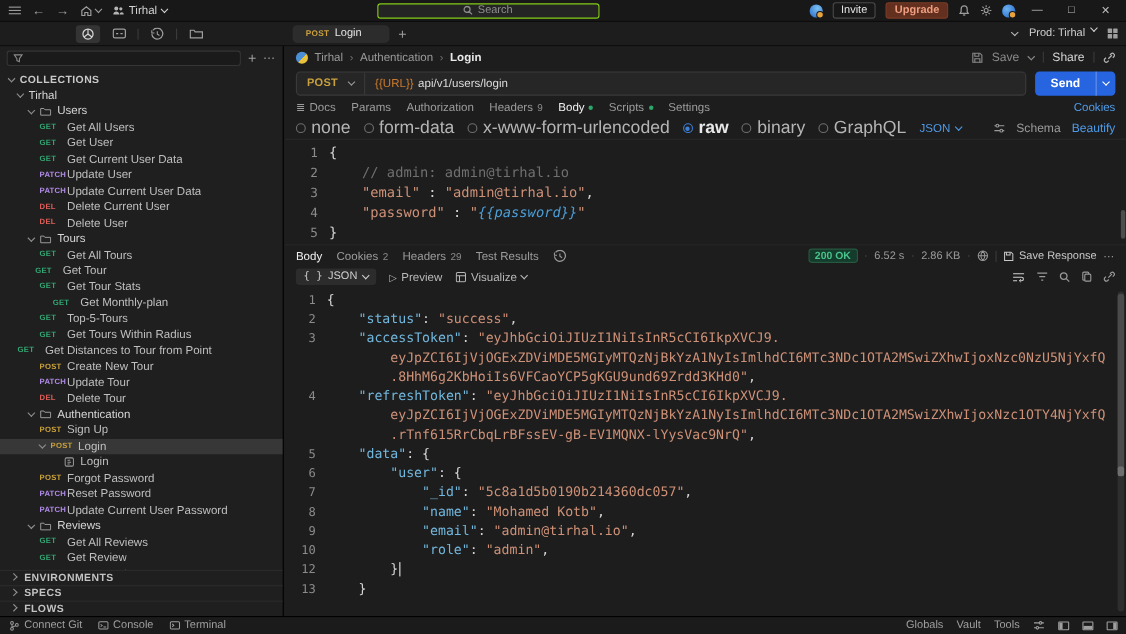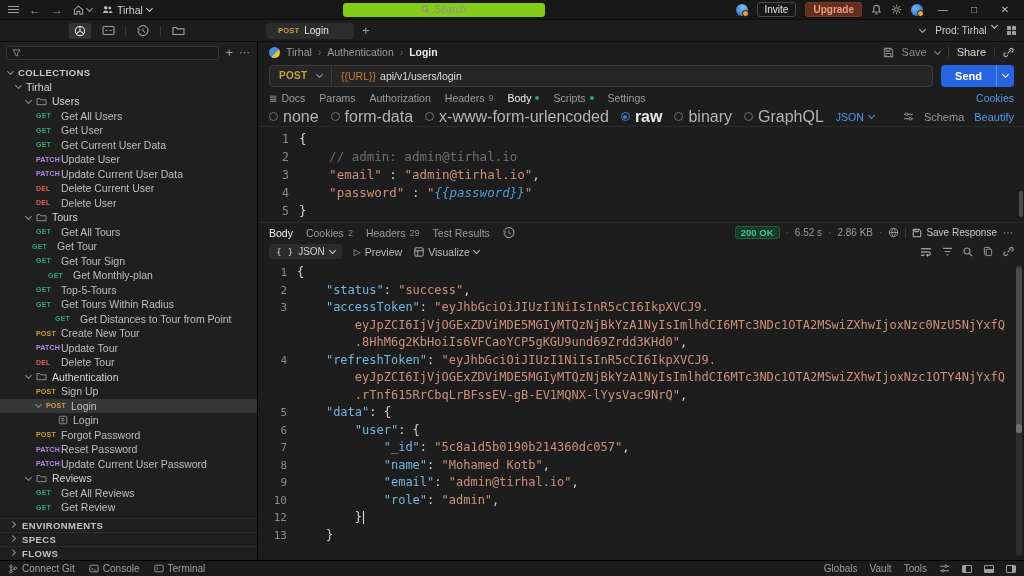--- a/index.html
+++ b/index.html
@@ -11,21 +11,21 @@
   .chev{display:inline-block;width:5px;height:5px;border-right:1.2px solid currentColor;border-bottom:1.2px solid currentColor;transform:rotate(45deg);margin-top:-2px}
   .chev.r{transform:rotate(-45deg)}
 
   
   .titlebar{height:20px;background:#181818;display:flex;align-items:center;padding:0 8px;gap:10px;border-bottom:1px solid #0c0c0c}
   .titlebar .ic{color:#9d9d9d;display:inline-flex;align-items:center;gap:3px;cursor:default}
   .burger{width:11px;height:7px;border-top:1.4px solid #9d9d9d;border-bottom:1.4px solid #9d9d9d;position:relative}
   .burger:after{content:"";position:absolute;left:0;right:0;top:2.2px;border-top:1.4px solid #9d9d9d}
   .arrow{font-size:12px;color:#9d9d9d;line-height:1}
   .ws{display:flex;align-items:center;gap:4px;color:#d2d2d2;font-size:10.5px}
-  .searchbox{width:202px;height:14px;background:#242424;border:7px solid #84cc16;border-radius:3px;margin-left:auto;margin-right:auto;display:flex;align-items:center;justify-content:center;gap:4px;color:#8e8e8e;font-size:10px}
+  .searchbox{width:202px;height:14px;background:#242424;border:1px solid #84cc16;border-radius:3px;margin-left:auto;margin-right:auto;display:flex;align-items:center;justify-content:center;gap:4px;color:#8e8e8e;font-size:10px}
   .tb-right{display:flex;align-items:center;gap:9px}
   .pill-btn{border:1px solid #4a4a4a;border-radius:3px;padding:1px 7px;font-size:10px;color:#e3e3e3;background:transparent}
   .upgrade{background:#63301f;border:1px solid #7a3b26;border-radius:3px;padding:1px 7px;font-size:10px;color:#ee9d7f;font-weight:bold}
   .avatar{width:12px;height:12px;border-radius:50%;background:radial-gradient(circle at 35% 35%,#6db1f0,#1f62c9);position:relative}
   .avatar:after{content:"";position:absolute;right:-1px;bottom:-1px;width:5px;height:5px;border-radius:50%;background:#e8a33d;border:1px solid #181818}
   .winbtn{color:#bdbdbd;font-size:10px;width:22px;text-align:center}
 
   
   .toprow{height:22px;background:#1d1d1d;border-bottom:1px solid #0e0e0e;display:flex;align-items:center}
   .side-icons{width:258px;display:flex;align-items:center;justify-content:center;gap:6px}
@@ -304,35 +304,35 @@
       <div class="trow" style="padding-left: 36px;">
         <span class="meth m-get">GET</span>
         <span class="lbl">Get All Tours</span>
       </div>
       <div class="trow" style="padding-left: 32px;">
         <span class="meth m-get">GET</span>
         <span class="lbl">Get Tour</span>
       </div>
       <div class="trow" style="padding-left: 36px;">
         <span class="meth m-get">GET</span>
-        <span class="lbl">Get Tour Sign</span>
+        <span class="lbl">Get Tour Stats</span>
       </div>
       <div class="trow" style="padding-left: 48px;">
         <span class="meth m-get">GET</span>
         <span class="lbl">Get Monthly-plan</span>
       </div>
       <div class="trow" style="padding-left: 36px;">
         <span class="meth m-get">GET</span>
         <span class="lbl">Top-5-Tours</span>
       </div>
       <div class="trow" style="padding-left: 36px;">
         <span class="meth m-get">GET</span>
         <span class="lbl">Get Tours Within Radius</span>
       </div>
-      <div class="trow" style="padding-left: 55px;">
+      <div class="trow" style="padding-left: 16px;">
         <span class="meth m-get">GET</span>
         <span class="lbl">Get Distances to Tour from Point</span>
       </div>
       <div class="trow" style="padding-left: 36px;">
         <span class="meth m-post">POST</span>
         <span class="lbl">Create New Tour</span>
       </div>
       <div class="trow" style="padding-left: 36px;">
         <span class="meth m-patch">PATCH</span>
         <span class="lbl">Update Tour</span>

